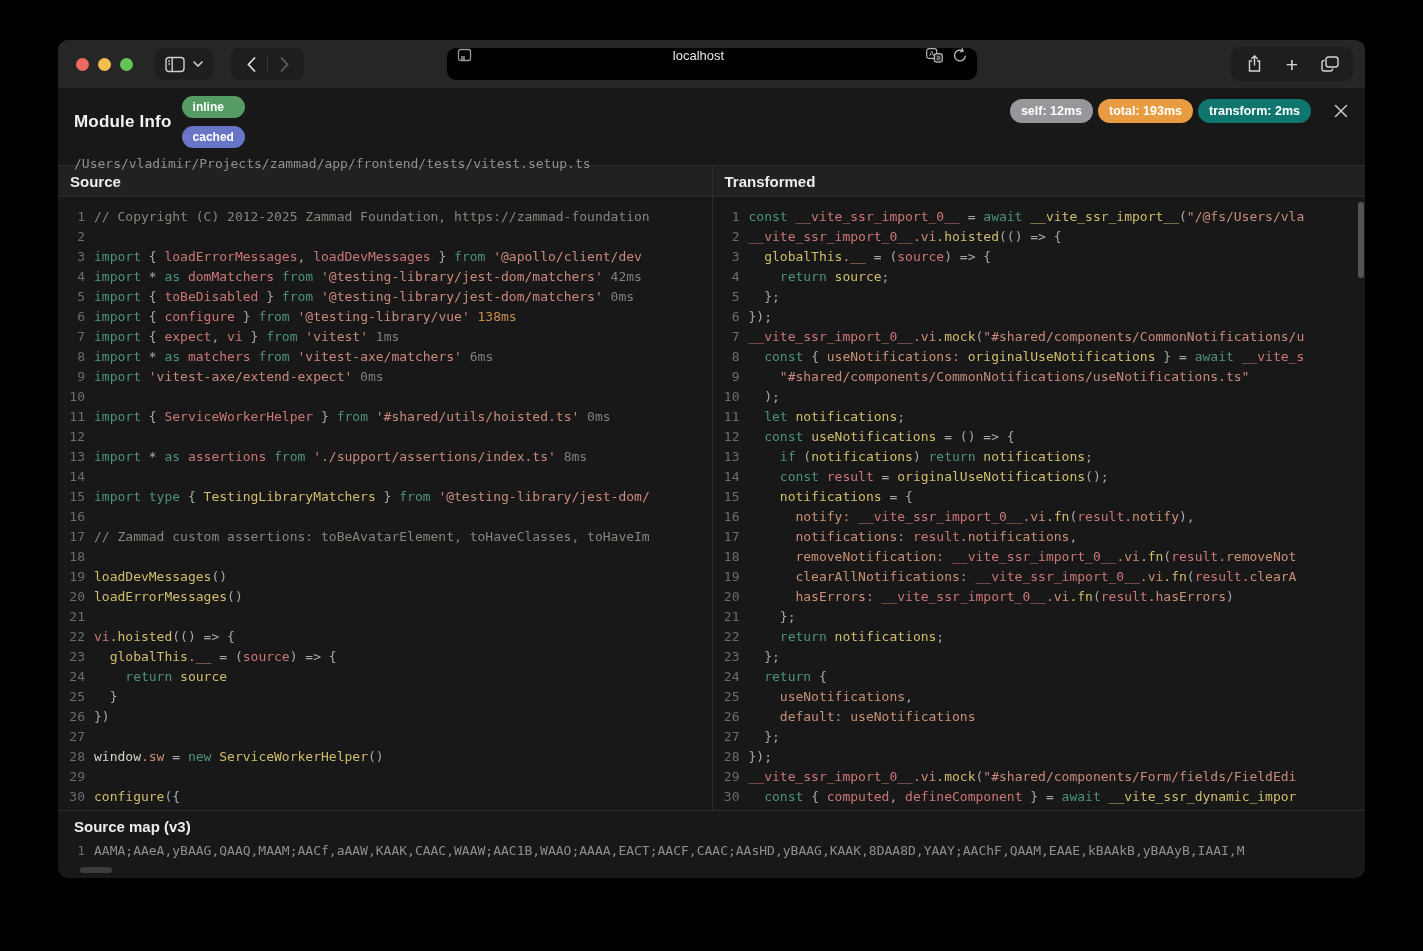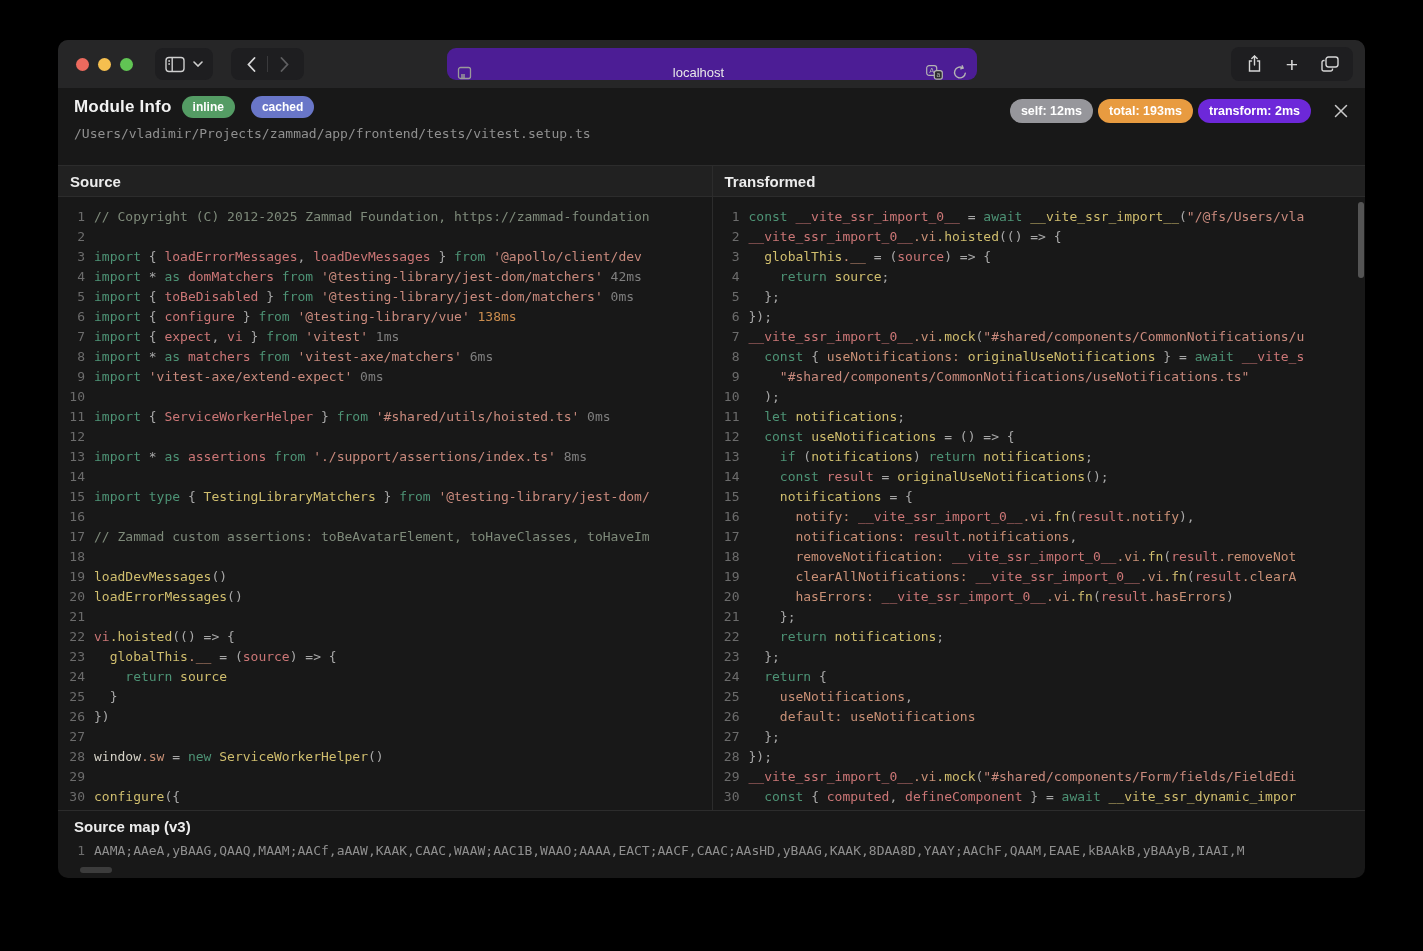--- a/index.html
+++ b/index.html
@@ -15,36 +15,36 @@
              padding:0 10px; position:relative; }
   .traffic { display:flex; gap:9px; margin-left:8px; }
   .traffic-dot { width:13px; height:13px; border-radius:50%; display:inline-block; }
   .pill { background:#1e1e20; border-radius:8px; height:32px; display:flex; align-items:center;
           color:#cfcfcf; }
   .sidebar-btn { margin-left:22px; padding:0 10px; gap:8px; }
   .nav-btns { margin-left:18px; padding:0 4px; }
   .nav-seg { width:32px; height:32px; display:flex; align-items:center; justify-content:center; }
   .nav-divider { width:1px; height:16px; background:#3a3a3c; }
   .addressbar { position:absolute; left:50%; top:8px; transform:translateX(-50%);
-                width:530px; height:32px; background:#4c1d95; border-radius:9px;
-                display:flex; align-items:flex-end; padding:0 10px; }
+                width:530px; height:32px; background:#000000; border-radius:9px;
+                display:flex; align-items:flex-start; padding:0 10px; }
   .addr-left { color:#9a9a9a; display:flex; align-items:center; }
   .addr-url { flex:1; text-align:center; color:#e9e9e9; font-size:13px; }
   .addr-right { display:flex; align-items:center; gap:10px; color:#9a9a9a; }
   .right-cluster { margin-left:auto; margin-right:2px; padding:0 6px; height:34px; gap:4px; }
   .tb-btn { width:34px; height:32px; display:flex; align-items:center; justify-content:center;
             color:#d6d6d6; }
   .plus-glyph { font-size:21px; font-weight:300; line-height:1; color:#d6d6d6; }
 
   
   .module-header { height:77px; min-height:77px; padding:8px 16px 0 16px; position:relative; }
   .mh-row1 { display:flex; align-items:center; gap:10px; }
   .page-title { font-size:17px; font-weight:bold; color:#f2f2f2; letter-spacing:.2px; }
   .badge { font-size:12px; font-weight:bold; color:#fff; padding:4px 11px; border-radius:999px; }
-  .badges { display:flex; gap:16px; }
+  .badges { display:flex; gap:8px;flex-direction:column; }
   .timing-badges { position:absolute; right:54px; top:11px; display:flex; gap:5px; }
   .timing-badge { font-size:12.5px; font-weight:bold; color:#fff; padding:5px 11px; border-radius:999px; }
   .close-btn { position:absolute; right:14px; top:13px; width:20px; height:20px;
                display:flex; align-items:center; justify-content:center; color:#c9c9c9; cursor:pointer; }
   .module-path { margin-top:8px; font-family:"DejaVu Sans Mono", monospace; font-size:13px; color:#909090; }
 
   
   .panels { flex:1; display:flex; border-top:1px solid #2c2c2c; min-height:0; }
   .panel { width:50%; display:flex; flex-direction:column; min-width:0; }
   .panel + .panel { border-left:1px solid #2c2c2c; }
@@ -176,21 +176,21 @@
       <div class="mh-row1">
         <span class="page-title">Module Info</span>
         <span class="badges" id="module-badges">
             <span class="badge" style="background: rgb(84, 156, 100);">inline</span>
             <span class="badge" style="background: rgb(105, 118, 200);">cached</span>
           </span>
       </div>
       <div class="timing-badges" id="timing-badges">
           <span class="timing-badge" style="background: rgb(150, 150, 155);">self: 12ms</span>
           <span class="timing-badge" style="background: rgb(232, 155, 64);">total: 193ms</span>
-          <span class="timing-badge" style="background: #6d28d9;">transform: 2ms</span>
+          <span class="timing-badge" style="background: #0f766e;">transform: 2ms</span>
         </div>
       <div class="close-btn">
         <svg width="14" height="14" viewBox="0 0 14 14" stroke="#c9c9c9" stroke-width="1.5" stroke-linecap="round">
           <line x1="1.5" y1="1.5" x2="12.5" y2="12.5"></line>
           <line x1="12.5" y1="1.5" x2="1.5" y2="12.5"></line>
         </svg>
       </div>
       <div class="module-path">/Users/vladimir/Projects/zammad/app/frontend/tests/vitest.setup.ts</div>
     </div>
 

